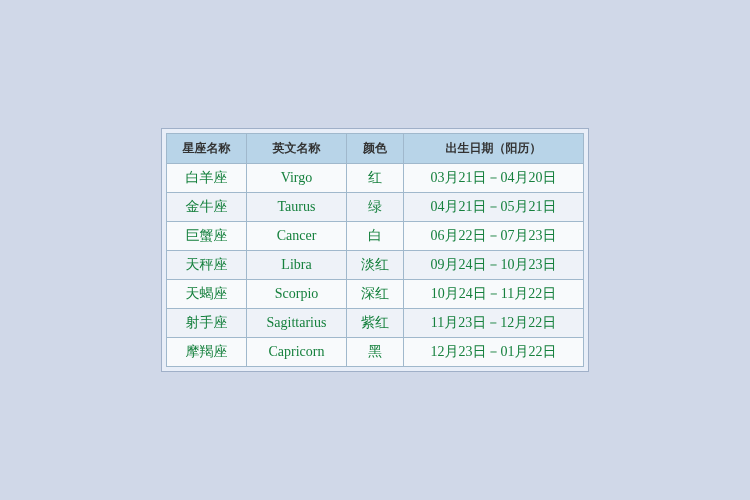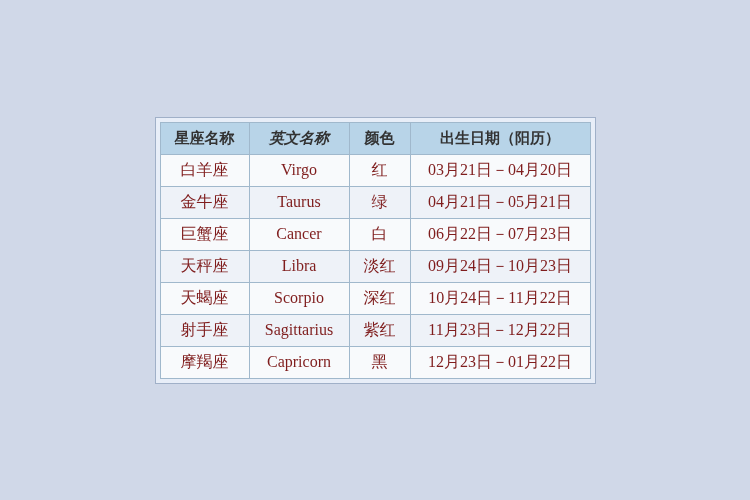--- a/index.html
+++ b/index.html
@@ -26,41 +26,41 @@
 
     table {
       border-collapse: collapse;
       background-color: #f0f4fa;
     }
 
     th {
       background-color: #b8d4e8;
       color: #333;
       font-weight: bold;
-      font-size: 15px;
+      font-size: 12px;
       padding: 6px 14px;
       border: 1px solid #a0b8cc;
       text-align: center;
     }
 
     td {
       border: 1px solid #a0b8cc;
       padding: 5px 14px;
       text-align: center;
-      font-size: 16px;
-      color: #7f1d1d;
+      font-size: 14px;
+      color: #15803d;
       background-color: #f8fafc;
     }
 
     tr:nth-child(even) td {
       background-color: #eef2f8;
     }
 
     .col-zh { min-width: 80px; }
-    .col-en { min-width: 100px; font-style: italic; }
+    .col-en { min-width: 100px; }
     .col-color { min-width: 50px; font-family: Liberation Serif, serif; }
     .col-date { min-width: 180px; }
   </style>
 </head>
 <body>
 
 <div class="table-container">
   <table>
     <thead>
       <tr>

